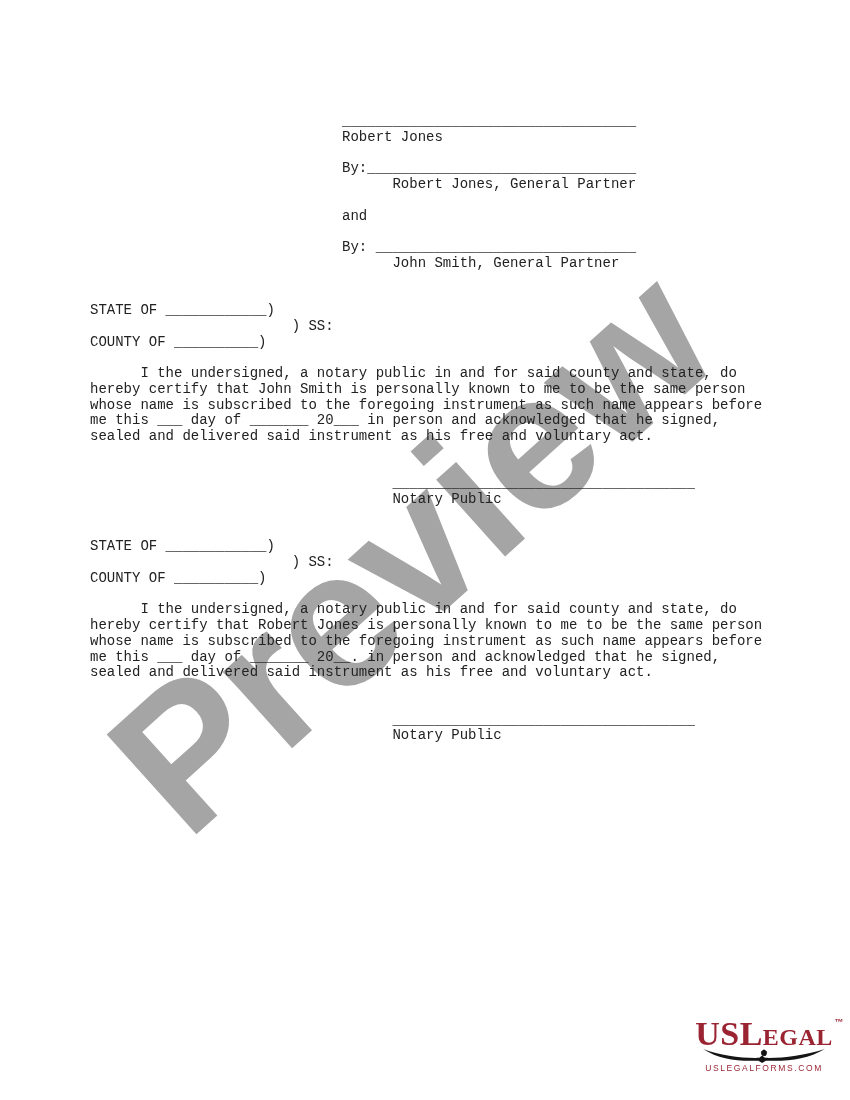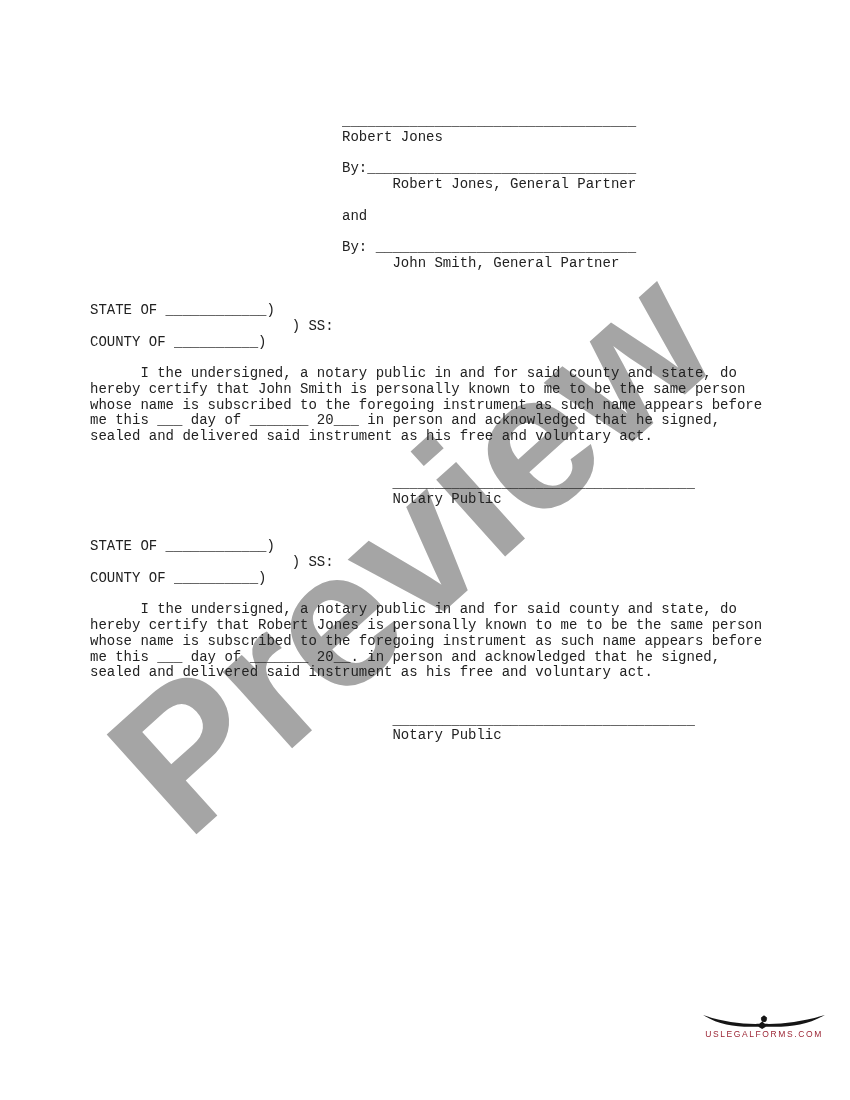--- a/index.html
+++ b/index.html
@@ -128,20 +128,24 @@
 hereby certify that Robert Jones is personally known to me to be the same person
 whose name is subscribed to the foregoing instrument as such name appears before
 me this ___ day of _______ 20__. in person and acknowledged that he signed,
 sealed and delivered said instrument as his free and voluntary act.
 
 
                                     ____________________________________
                                     Notary Public</pre>
 
   <div class="logo">
+    <span class="brand-row">
+      <span>USLegal</span>
+      <span class="tm">™</span>
+    </span>
     <svg class="eagle" width="126" height="15" viewBox="0 0 132 16" aria-hidden="true">
       <path fill="var(--eagle-color)" d="M1,1 C20,8 42,11 61,10.5 L64,8 L67,10.5 C86,11 108,8 131,1
                C112,12 92,14.5 68,13.5 L64,16 L60,13.5 C38,14.5 18,12 1,1 Z"></path>
       <circle fill="var(--eagle-color)" cx="66" cy="5.5" r="3"></circle>
       <path fill="var(--eagle-color)" d="M66,1.2 L69.6,4.4 L66,5.4 L62.4,4.4 Z"></path>
     </svg>
     <div class="tagline">USLEGALFORMS.COM</div>
   </div>
 
 </div>

